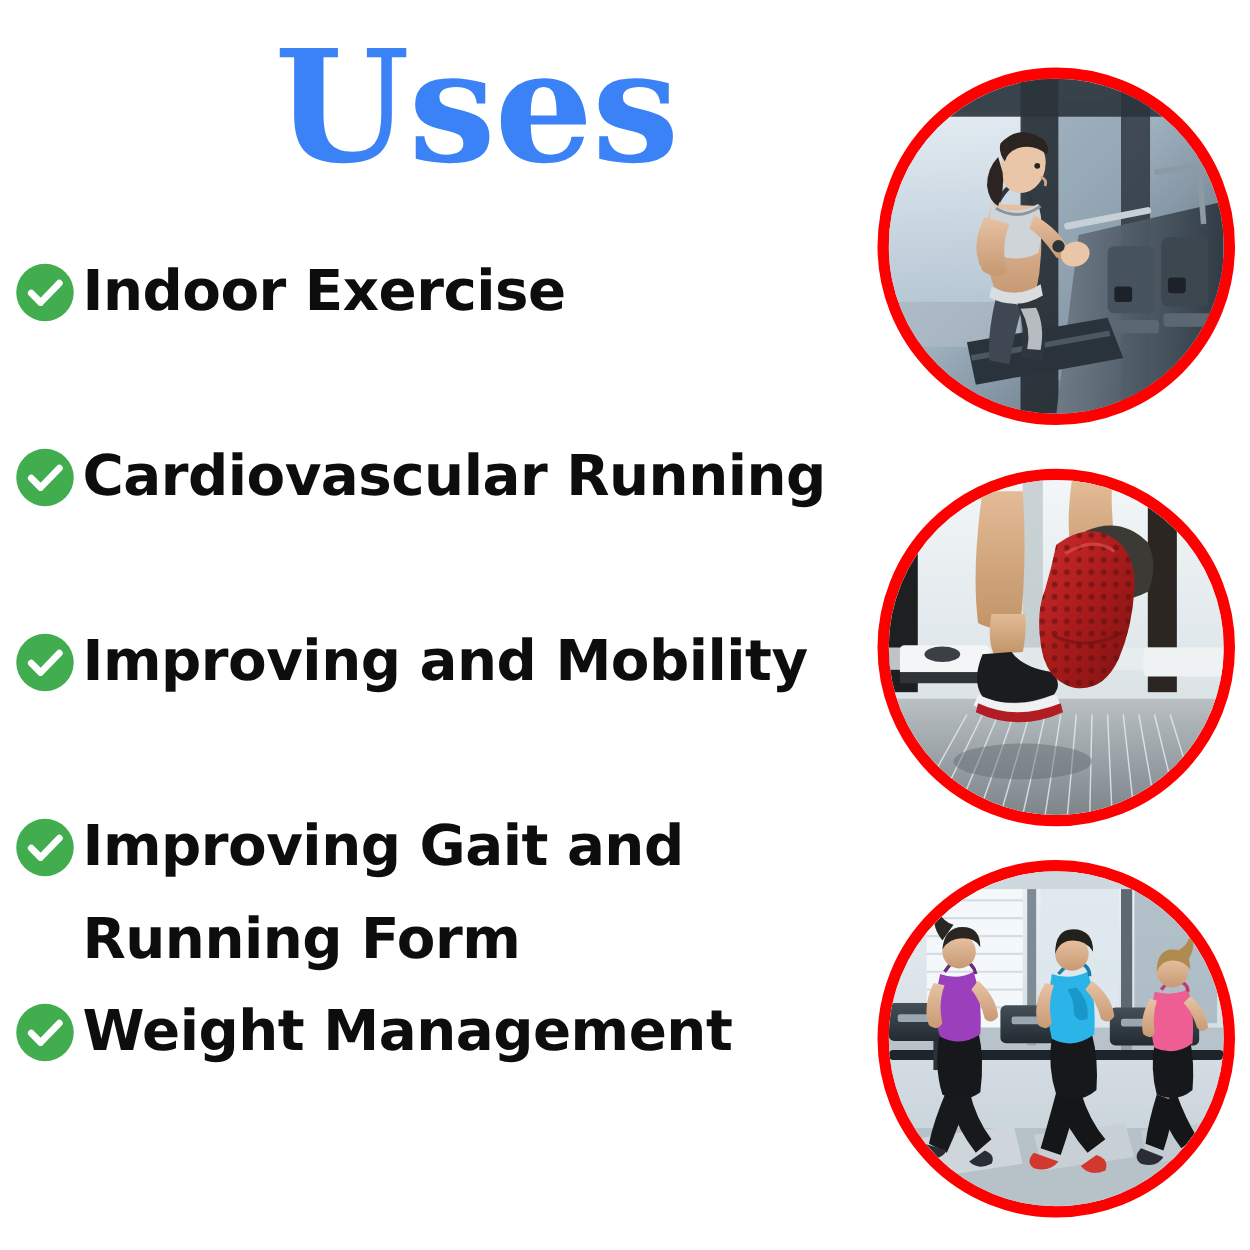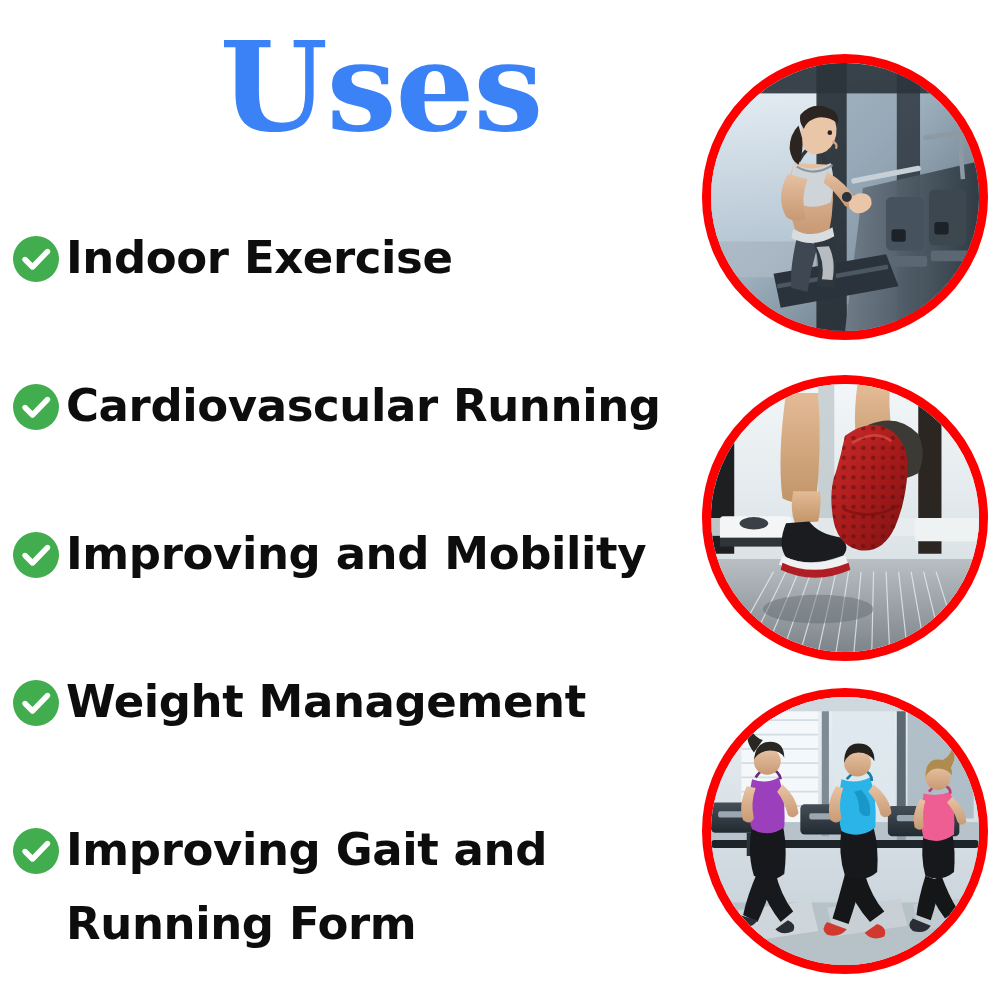--- a/index.html
+++ b/index.html
@@ -34,21 +34,21 @@
     color: #3b82f6;
     letter-spacing: -1px;
     white-space: nowrap;
     margin-left: 36px;
   }
 
   
   #list {
     position: absolute;
     left: 12px;
-    top: 221px;
+    top: 196px;
     width: 670px;
   }
   .item {
     position: relative;
     min-height: 148px;
   }
   .item:last-child { min-height: 160px; }
 
   .check-icon {
     position: absolute;
@@ -132,31 +132,31 @@
       <span class="item-text">Improving and Mobility</span>
     </div>
 
     <div class="item">
       <span class="check-icon">
         <svg viewBox="0 0 48 48" xmlns="http://www.w3.org/2000/svg">
           <circle cx="24" cy="24" r="23" fill="#41ad4e"></circle>
           <path d="M13 24.5 L20.5 32 L35.5 16.5" fill="none" stroke="#ffffff" stroke-width="5.4" stroke-linecap="round" stroke-linejoin="round"></path>
         </svg>
       </span>
-      <span class="item-text">Weight Management</span>
+      <span class="item-text two-line">Improving Gait and Running Form</span>
     </div>
 
     <div class="item">
       <span class="check-icon">
         <svg viewBox="0 0 48 48" xmlns="http://www.w3.org/2000/svg">
           <circle cx="24" cy="24" r="23" fill="#41ad4e"></circle>
           <path d="M13 24.5 L20.5 32 L35.5 16.5" fill="none" stroke="#ffffff" stroke-width="5.4" stroke-linecap="round" stroke-linejoin="round"></path>
         </svg>
       </span>
-      <span class="item-text two-line">Improving Gait and Running Form</span>
+      <span class="item-text">Weight Management</span>
     </div>
 
   </div>
 
   <div class="photo" id="photo-1">
     <svg viewBox="0 0 300 300" xmlns="http://www.w3.org/2000/svg" preserveAspectRatio="xMidYMid slice">
       <defs>
         <linearGradient id="g1bg" x1="0" y1="0" x2="1" y2="1">
           <stop offset="0" stop-color="#cfdbe4"></stop>
           <stop offset="0.45" stop-color="#9fb2c0"></stop>

